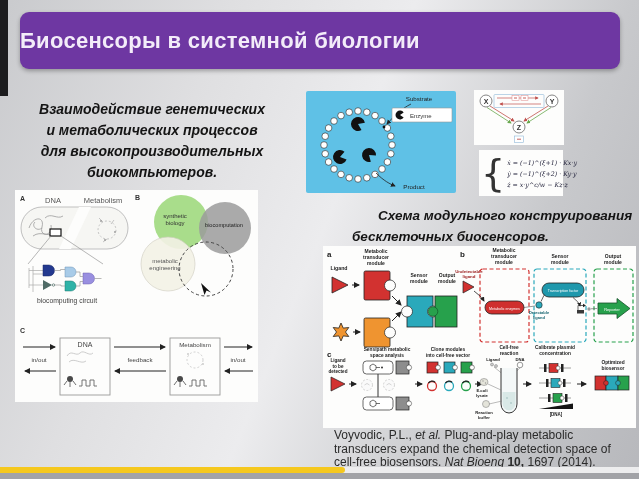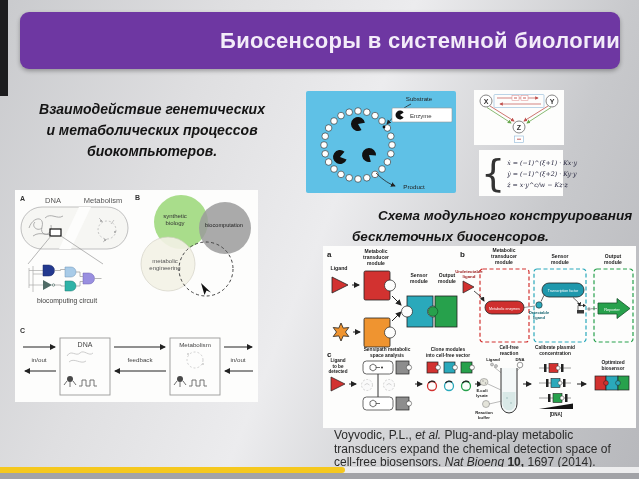--- a/index.html
+++ b/index.html
@@ -2,21 +2,21 @@
 <html><head>
 <meta charset="utf-8">
 <style>
   html,body{margin:0;padding:0;background:#000;}
   .stage{position:relative;width:639px;height:479px;overflow:hidden;
          font-family:"Liberation Sans",sans-serif;
          background:linear-gradient(112deg,#c9cacd 0%,#dfdfe1 28%,#ececee 50%,#c8c9cc 76%,#b7b8bc 100%);}
   .abs{position:absolute;}
   .strip-left{left:0;top:0;width:8px;height:96px;background:#1c1c1e;}
   .banner{left:20px;top:12px;width:600px;height:57px;background:#6e37a2;border-radius:9px;
-          box-shadow:0 2px 4px rgba(0,0,0,.3);display:flex;align-items:center;justify-content:flex-end;}
+          box-shadow:0 2px 4px rgba(0,0,0,.3);display:flex;align-items:center;justify-content:flex-start;}
   .banner span{font-size:22px;font-weight:bold;color:#f3ecf9;letter-spacing:.3px;}
   .cap-left{left:2px;top:99px;width:300px;text-align:center;font-style:italic;font-weight:bold;
             font-size:14px;line-height:21px;color:#141414;}
   .cap-right{left:352px;top:205px;width:295px;font-style:italic;font-weight:bold;
              font-size:13.5px;line-height:21px;color:#141414;}
   .cap-right .ind{display:block;padding-left:26px;}
   .cap-right .l2{display:block;}
   .panel{background:#fdfdfc;}
   .fig-left{left:15px;top:190px;}
   .fig-vesicle{left:306px;top:91px;}
@@ -43,20 +43,21 @@
 
   <div class="abs strip-left"></div>
 
   <div class="abs banner">
     <span>Биосенсоры в системной биологии</span>
   </div>
 
   <div class="abs cap-left">
     <div>Взаимодействие генетических</div>
     <div>и метаболических процессов</div>
+    <div>для высокопроизводительных</div>
     <div>биокомпьютеров.</div>
   </div>
 
   <svg class="abs panel fig-left" width="243" height="212" viewBox="0 0 243 212">
     <defs>
       <marker id="mk-l" markerWidth="7" markerHeight="7" refX="5" refY="3" orient="auto">
         <path d="M0 0 L6 3 L0 6 z" fill="#222"></path>
       </marker>
     </defs>
 

